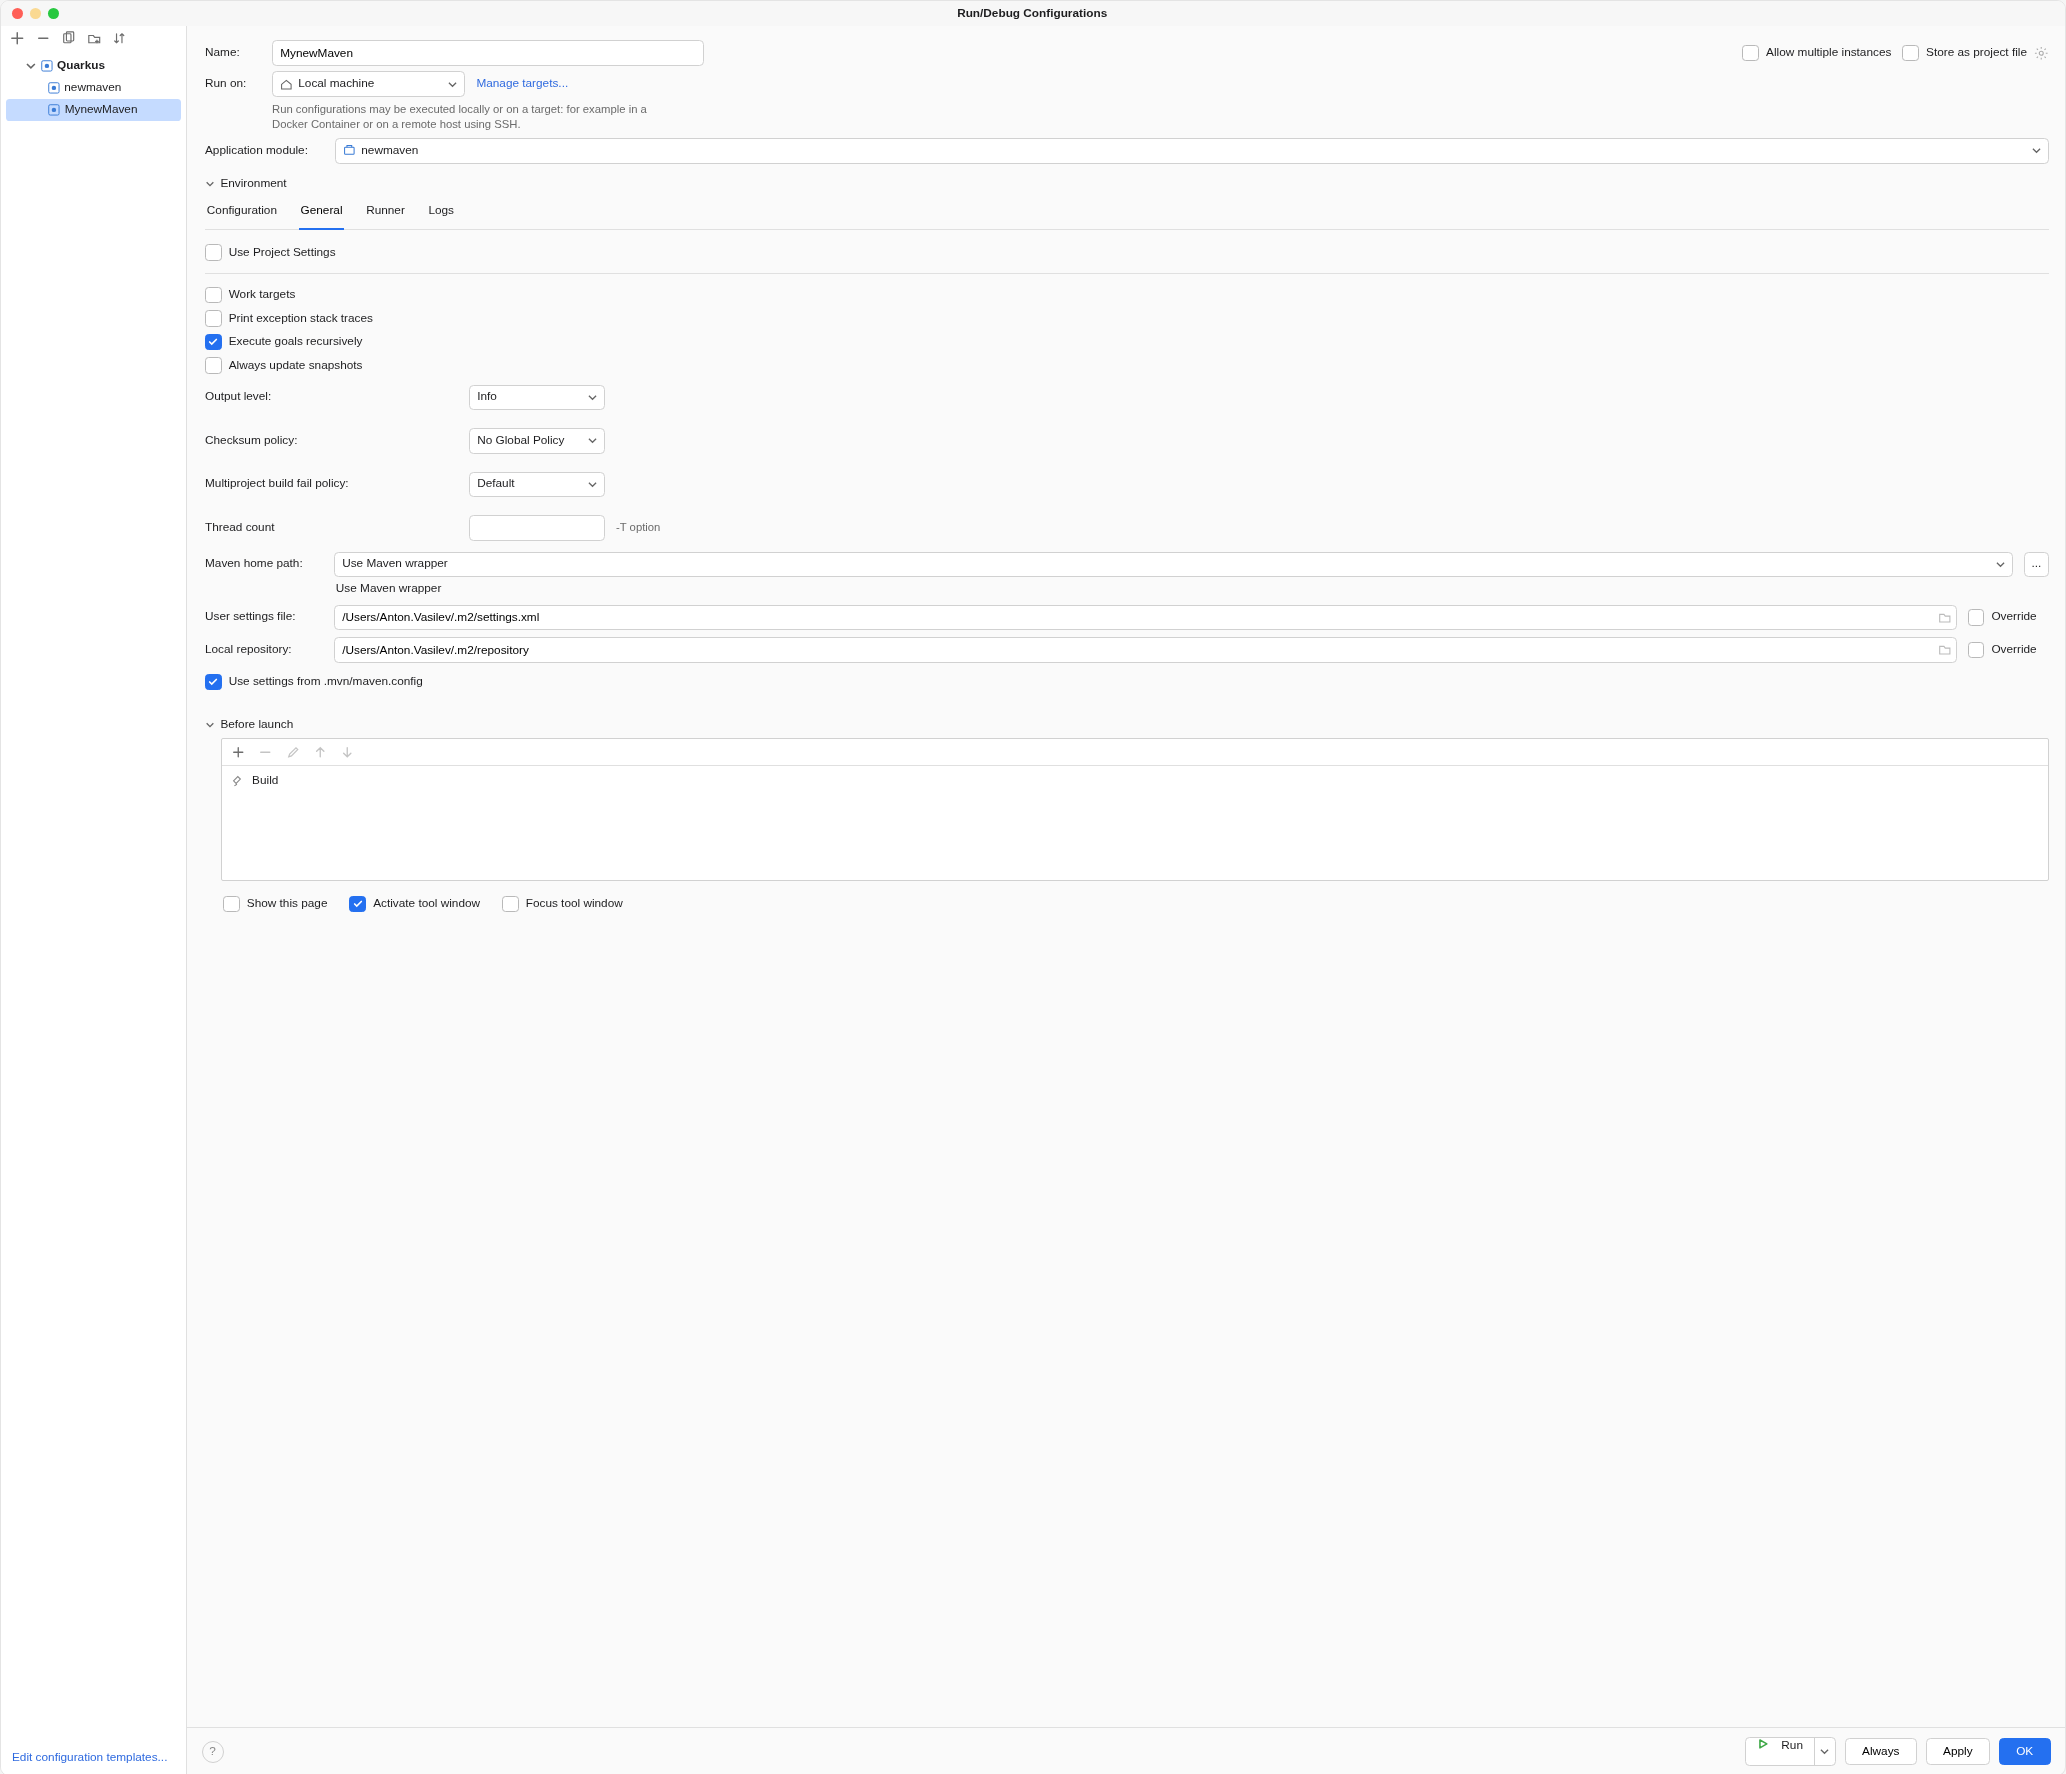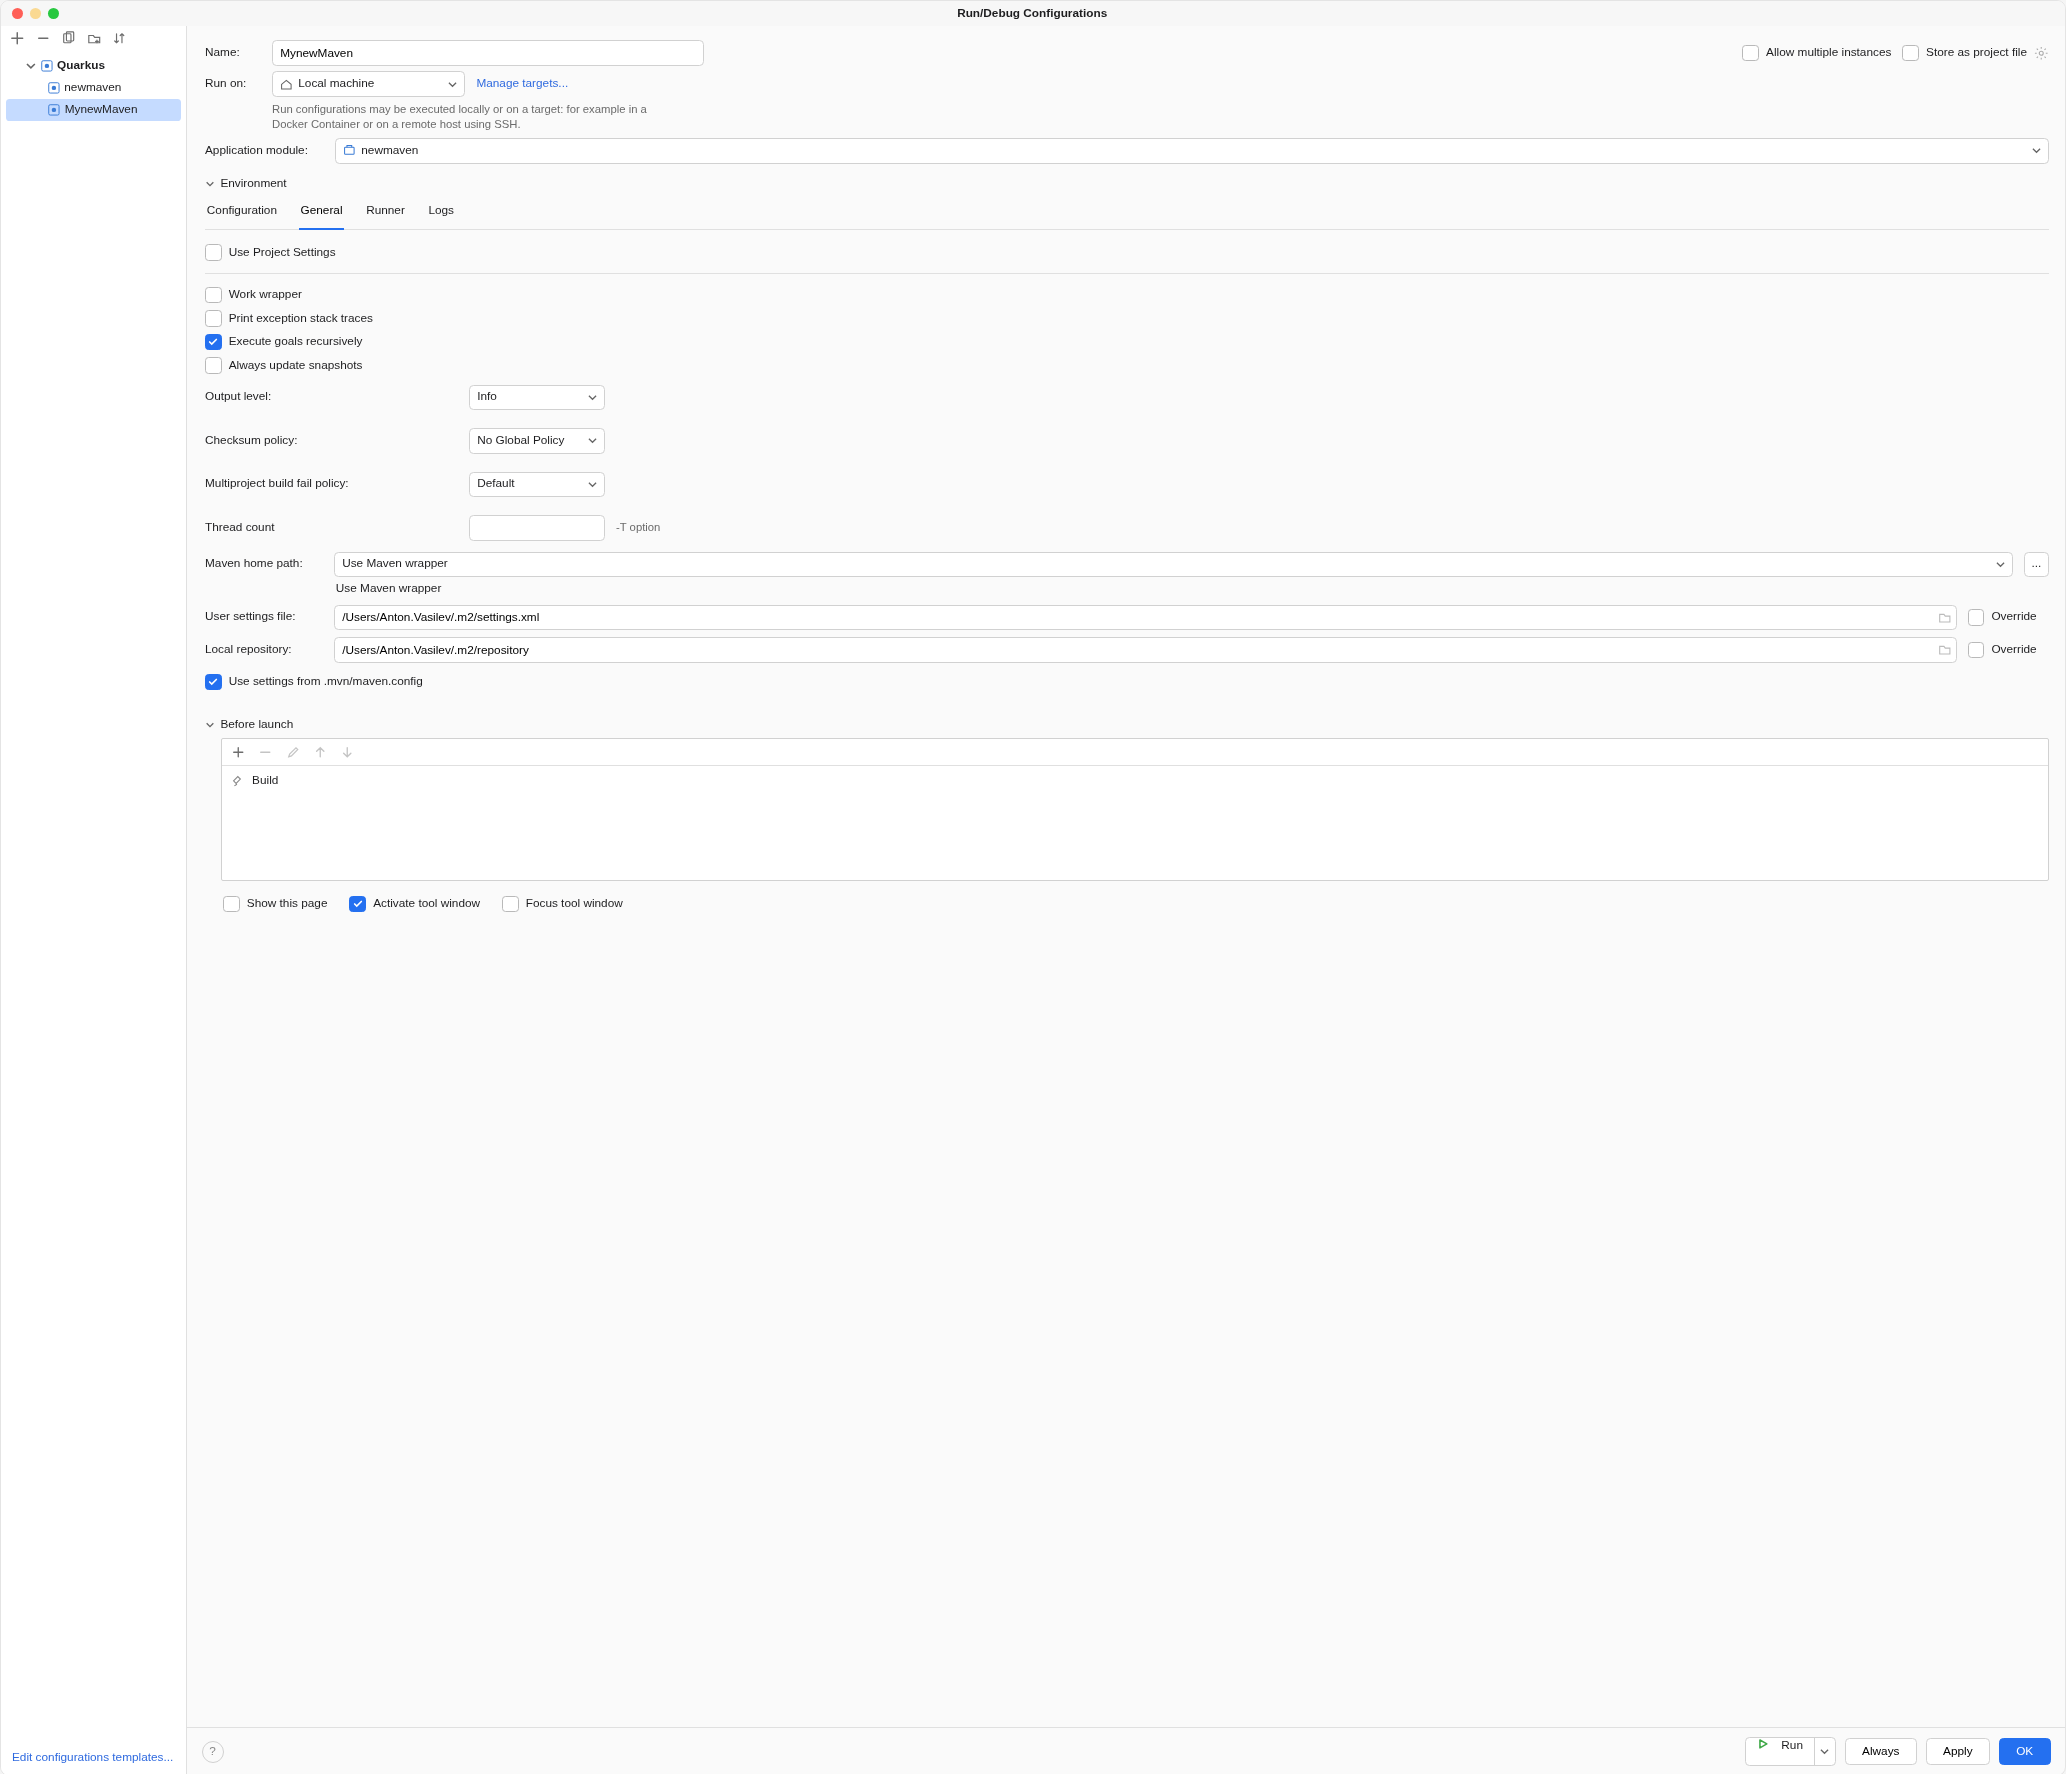--- a/index.html
+++ b/index.html
@@ -149,21 +149,21 @@
         </div>
         <div class="node sel">
           <svg viewBox="0 0 16 16">
               <rect x="1" y="1" width="14" height="14" rx="2" fill="none" stroke="#3a7bd5" stroke-width="1.3"></rect>
               <circle cx="8" cy="8" r="3" fill="#3a7bd5"></circle>
             </svg>
           <span class="lbl">MynewMaven</span>
         </div>
       </div>
       <div class="side-foot">
-        <span class="link">Edit configurations templates...</span>
+        <span class="link">Edit configuration templates...</span>
       </div>
     </div>
 
     <div class="main">
       <div class="form">
 
         <div class="row">
           <span class="lab">Name:</span>
           <input type="text" class="field" style="width: 416px;" value="MynewMaven">
           <div style="flex:1"></div>
@@ -232,21 +232,21 @@
           <div class="tab">Logs</div>
         </div>
 
         <div class="chk">
           <span class="chkbox"></span>
           <span>Use Project Settings</span>
         </div>
         <hr class="sep">
         <div class="chk">
           <span class="chkbox"></span>
-          <span>Work wrapper</span>
+          <span>Work targets</span>
         </div>
         <div class="chk">
           <span class="chkbox"></span>
           <span>Print exception stack traces</span>
         </div>
         <div class="chk">
           <span class="chkbox on">
               <svg viewBox="0 0 12 12">
                 <path d="M2 6l2.5 2.5L10 3" fill="none" stroke="currentColor" stroke-width="2" stroke-linecap="round"></path>
               </svg>

